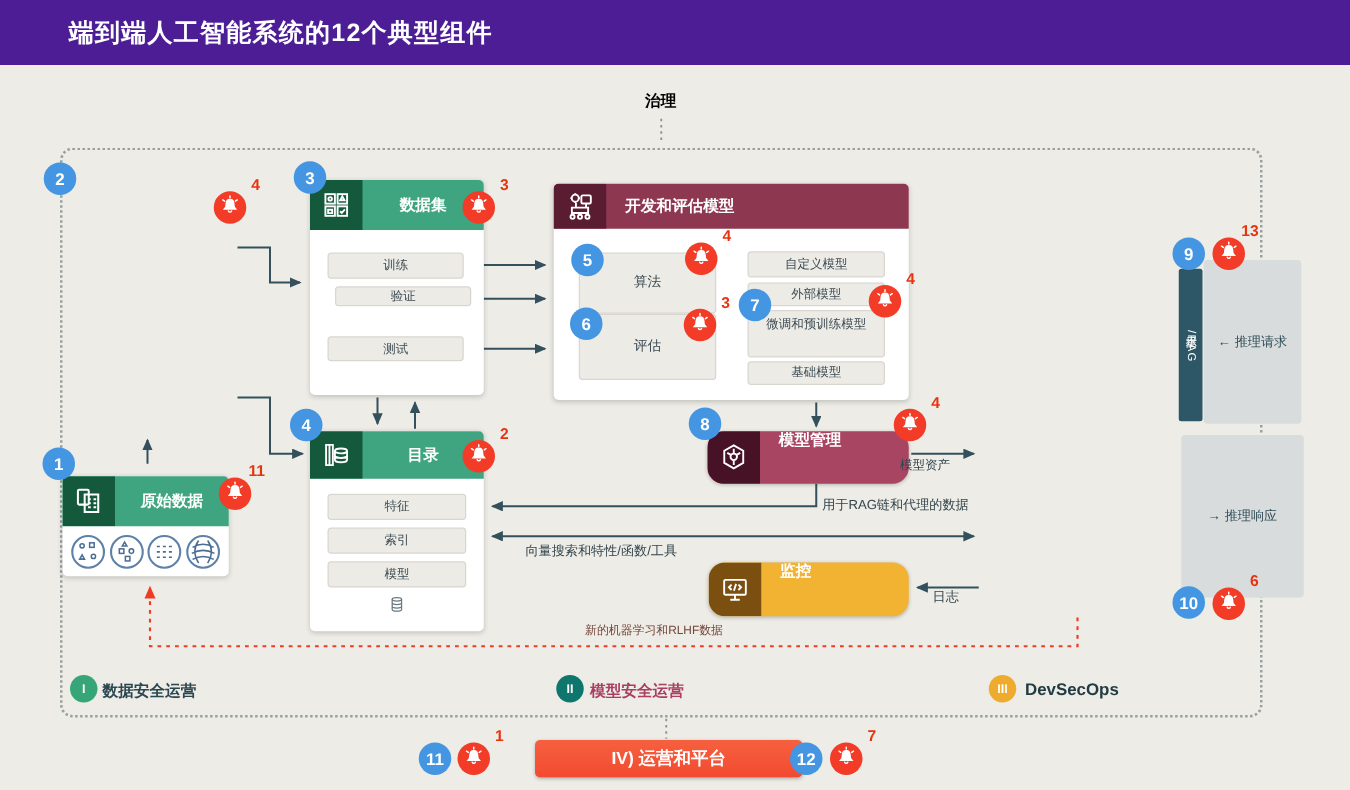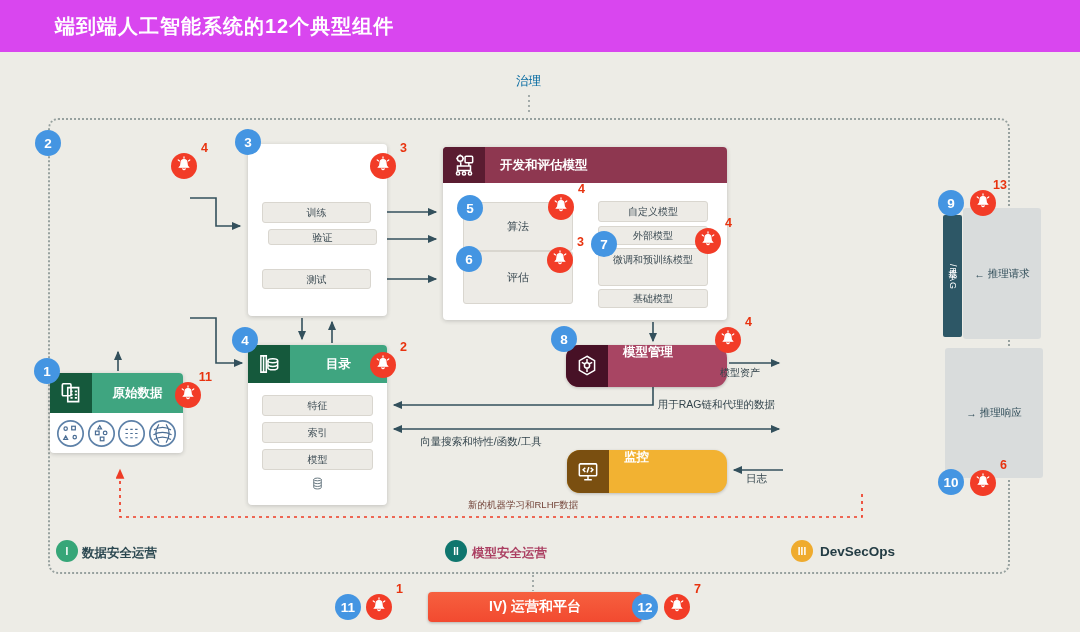--- a/index.html
+++ b/index.html
@@ -1,20 +1,20 @@
 <!DOCTYPE html>
 <html><head>
 <meta charset="utf-8">
 <style>
   html,body{margin:0;padding:0;background:#edece6;font-family:"Liberation Sans","DejaVu Sans",sans-serif;}
   .stage{position:relative;width:1080px;height:632px;background:#edece6;overflow:hidden;}
-  .topbar{position:absolute;left:0;top:0;width:1080px;height:52px;background:#d946ef;display:flex;align-items:center;}
+  .topbar{position:absolute;left:0;top:0;width:1080px;height:52px;background:#4c1d95;display:flex;align-items:center;}
   .topbar span{color:#fff;font-size:20px;font-weight:bold;padding-left:55px;letter-spacing:1px;}
   .gov-rect{position:absolute;left:48px;top:118px;width:958px;height:452px;border:2px dotted #97a19f;border-radius:10px;}
-  .gov-label{position:absolute;left:516px;top:73px;font-size:12.5px;color:#0369a1;font-weight:normal;}
+  .gov-label{position:absolute;left:516px;top:73px;font-size:12.5px;color:#000000;font-weight:bold;}
   .overlay{position:absolute;left:0;top:0;pointer-events:none;z-index:1;}
   .arr path{fill:none;stroke:#33505c;stroke-width:1.6;}
   .gd path{fill:none;stroke:#8a9595;stroke-width:1.5;stroke-dasharray:2,3;}
   .red{fill:none;stroke:#ee3b25;stroke-width:1.7;stroke-dasharray:3,4;}
   .box{position:absolute;background:#fff;border-radius:4px;box-shadow:0 1px 4px rgba(40,40,40,.22);z-index:2;}
   .hdr{display:flex;align-items:center;border-radius:4px 4px 0 0;overflow:hidden;}
   .ico{width:42px;align-self:stretch;display:flex;align-items:center;justify-content:center;flex:none;}
   .ico svg{width:26px;height:26px;}
   .ttl{flex:1;text-align:center;color:#fff;font-weight:bold;font-size:12.5px;line-height:1.2;}
   .ttl.left{text-align:left;padding-left:15px;}
@@ -77,21 +77,21 @@
       <path d="M394,429 H779" marker-start="url(#m)" marker-end="url(#m)"></path>
       <path d="M783,470 H734" marker-end="url(#m)"></path>
     </g>
     <g class="gd">
       <path d="M529,95 V114"></path>
       <path d="M533,575 V591"></path>
     </g>
     <path class="red" d="M862,494 V517 H120 V470" marker-end="url(#mr)"></path>
   </svg>
 
-  <div class="box g" style="left:50px;top:373px;width:133px;height:80px">
+  <div class="box g" style="left:50px;top:381px;width:133px;height:80px">
     <div class="hdr" style="height:40px">
       <span class="ico">
         <svg viewBox="0 0 24 24" stroke="#fff" stroke-width="1.5" fill="none">
             <rect x="4" y="3.5" width="8" height="11" rx="1"></rect>
             <path d="M9 7 h10 v13 h-10 z M11.5 10.5 h2 M15.5 10.5 h2 M11.5 13.5 h2 M15.5 13.5 h2 M11.5 16.5 h2 M15.5 16.5 h2"></path>
           </svg>
       </span>
       <span class="ttl">原始数据</span>
     </div>
     <div class="rawrow">
@@ -123,20 +123,33 @@
           <circle cx="12" cy="12" r="10.5" fill="#fff" stroke="#5d81a8" stroke-width="1.4"></circle>
           <g stroke="#4a6d94" stroke-width="1" fill="none">
             <path d="M5 9 q7 -4 14 0 M4.5 13 q7.5 -4 15 0 M5 17 q7 -4 14 0 M9 4.5 q-5 7 0 15 M15 4.5 q5 7 0 15"></path>
           </g>
         </svg>
     </div>
   </div>
 
 
   <div class="box g" style="left:248px;top:144px;width:139px;height:172px">
+    <div class="hdr" style="height:40px">
+      <span class="ico">
+        <svg viewBox="0 0 24 24" stroke="#fff" stroke-width="1.4" fill="none">
+            <rect x="4" y="4" width="7" height="7"></rect>
+            <rect x="13" y="4" width="7" height="7"></rect>
+            <rect x="4" y="13" width="7" height="7"></rect>
+            <rect x="13" y="13" width="7" height="7"></rect>
+            <circle cx="7.5" cy="7.5" r="1.3"></circle>
+            <path d="M16.5 5.6 l1.6 2.9 h-3.2 z M6 15.5 h3 v2.5 h-3 z M14.8 16.6 l1.3 1.3 l2.3-2.6"></path>
+          </svg>
+      </span>
+      <span class="ttl">数据集</span>
+    </div>
     <div class="item abs" style="left:14px;top:58px;width:109px;height:21px">训练</div>
     <div class="item abs" style="left:20px;top:85px;width:109px;height:16px">验证</div>
     <div class="item abs" style="left:14px;top:125px;width:109px;height:20px">测试</div>
   </div>
 
   <div class="box g" style="left:248px;top:345px;width:139px;height:160px">
     <div class="hdr" style="height:38px">
       <span class="ico">
         <svg viewBox="0 0 24 24" stroke="#fff" stroke-width="1.4" fill="none">
             <path d="M4.5 4.5 h5 v15 h-5 z M7 4.5 v15"></path>

